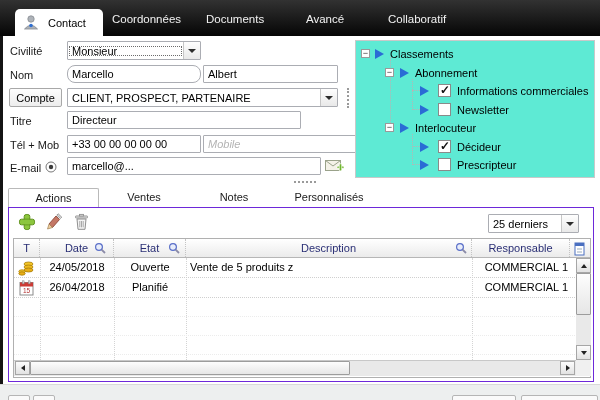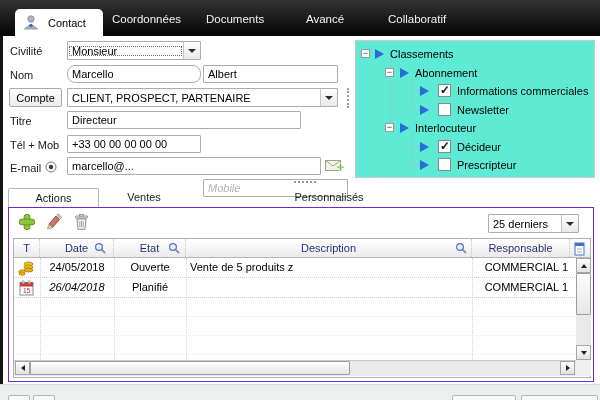--- a/index.html
+++ b/index.html
@@ -125,21 +125,21 @@
     <span class="cbtn">
         <span class="tri-d"></span>
       </span>
   </div>
 
   <span class="flabel" style="top:79px">Titre</span>
   <input class="tbox" style="left: 64px; top: 75px; width: 234px;" value="Directeur">
 
   <span class="flabel" style="top:103px">Tél + Mob</span>
   <input class="tbox" style="left: 64px; top: 99px; width: 134px;" value="+33 00 00 00 00 00">
-  <input class="tbox" style="left: 200px; top: 99px; width: 145px; margin-top: 44px;" placeholder="Mobile">
+  <input class="tbox" style="left: 200px; top: 99px; width: 160px;" placeholder="Mobile">
 
   <span class="flabel" style="top:126px">E-mail</span>
   <svg style="position:absolute; left:42px; top:125px;" width="12" height="12" viewBox="0 0 12 12">
     <circle cx="6" cy="6" r="5" fill="#fff" stroke="#777" stroke-width="1"></circle>
     <circle cx="6" cy="6" r="2.2" fill="#3c3c3c"></circle>
   </svg>
   <input class="tbox" style="left: 64px; top: 121px; width: 254px;" value="marcello@...">
   <svg style="position:absolute; left:322px; top:122px;" width="21" height="17" viewBox="0 0 21 17">
     <rect x="0.5" y="2.5" width="15" height="10" fill="#f4f2e8" stroke="#9aa28a" stroke-width="1"></rect>
     <path d="M0.5,2.5 L8,8 L15.5,2.5" fill="none" stroke="#9aa28a" stroke-width="1"></path>
@@ -191,20 +191,21 @@
     </div>
     <div class="titem" style="top:115px">
       <span class="tarrow" style="left:64px"></span>
       <span class="tcheck" style="left:82px" data-checked="false"></span>
       <span class="tlabel" style="left:101px">Prescripteur</span>
     </div>
   </div>
 
   <div class="subtab active" style="left:5px; width:91px;">Actions</div>
   <div class="subtab" style="left:96px; width:90px;">Ventes</div>
+  <div class="subtab" style="left:186px; width:90px;">Notes</div>
   <div class="subtab" style="left:276px; width:100px;">Personnalisés</div>
 
   <div class="panel">
 
     <svg class="toolicon" style="left:9px" viewBox="0 0 18 18">
       <rect x="6.2" y="1.5" width="5.6" height="15" rx="2" fill="#8cc63e" stroke="#5f921c" stroke-width="1"></rect>
       <rect x="1.5" y="6.2" width="15" height="5.6" rx="2" fill="#8cc63e" stroke="#5f921c" stroke-width="1"></rect>
       <rect x="6.7" y="6.7" width="4.6" height="4.6" fill="#8cc63e"></rect>
     </svg>
     <svg class="toolicon" style="left:36px" viewBox="0 0 18 18">
@@ -276,21 +277,21 @@
       </div>
 
       <div class="trow" style="top:39px">
         <svg style="position:absolute; left:5px; top:2px;" width="15" height="16" viewBox="0 0 15 16">
           <rect x="1" y="2.5" width="13" height="12.5" fill="#fff" stroke="#8a8a8a" stroke-width="1"></rect>
           <rect x="1" y="2.5" width="13" height="4" fill="#cc3b35"></rect>
           <rect x="3.5" y="0.8" width="1.6" height="3" fill="#d9d9d9" stroke="#8a8a8a" stroke-width="0.5"></rect>
           <rect x="9.5" y="0.8" width="1.6" height="3" fill="#d9d9d9" stroke="#8a8a8a" stroke-width="0.5"></rect>
           <text x="7.5" y="13" font-size="6.5" text-anchor="middle" fill="#b03030" font-family="Liberation Sans, sans-serif">15</text>
         </svg>
-        <div class="cell" style="left:26px; width:74px; text-align:center;font-style:italic;">26/04/2018</div>
+        <div class="cell" style="left:26px; width:74px; text-align:center;">26/04/2018</div>
         <div class="cell" style="left:100px; width:72px; text-align:center;">Planifié</div>
         <div class="cell" style="left:458px; width:96px; text-align:right;">COMMERCIAL 1</div>
       </div>
 
       <div class="emptyrow" style="top:59px"></div>
       <div class="emptyrow" style="top:78px"></div>
       <div class="emptyrow" style="top:97px"></div>
 
       <div class="strack" style="left:562px; top:19px; width:15px; height:102px;"></div>
       <div class="sbtn" style="left:562px; top:19px; width:15px; height:15px;">

